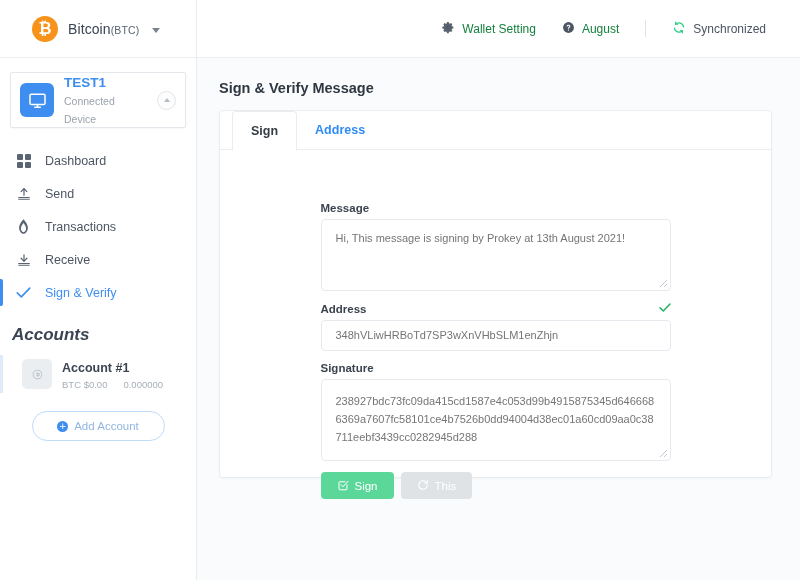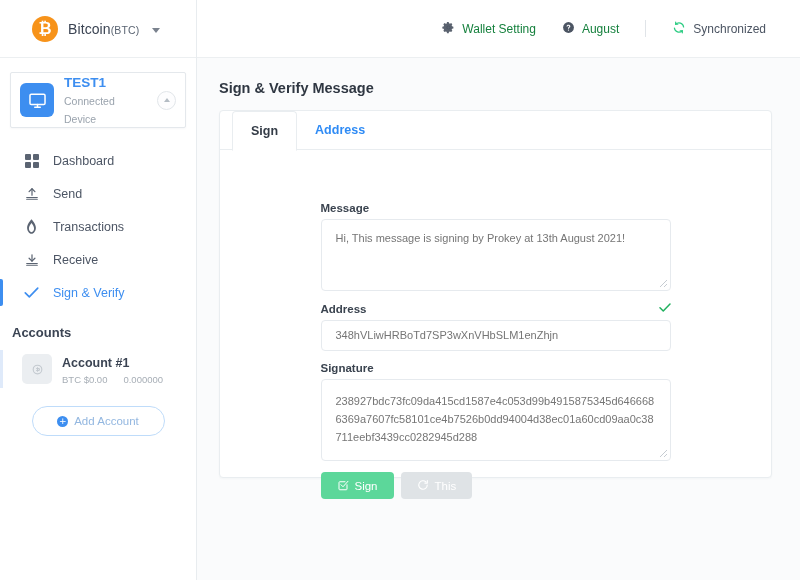--- a/index.html
+++ b/index.html
@@ -62,36 +62,36 @@
   .chev-up {
     width: 0; height: 0;
     border-left: 3.5px solid transparent; border-right: 3.5px solid transparent;
     border-bottom: 4px solid #b4bcc4;
   }
 
   .nav { margin-top: 8px; }
   .nav-item {
     position: relative; height: 33px;
     display: flex; align-items: center; gap: 14px;
-    padding-left: 24px; font-size: 12.5px; color: #4c5564;
+    padding-left: 16px; font-size: 12.5px; color: #4c5564;
   }
   .nav-item .nav-ico {
     width: 15px; display: flex; align-items: center; justify-content: center;
     color: #5b6472;
   }
   .nav-item.active { color: #3d8ef0; font-weight: 500; }
   .nav-item.active .nav-ico { color: #3d8ef0; }
   .nav-item.active::before {
     content: ""; position: absolute; left: 0; top: 3px;
     width: 3px; height: 27px; background: #3d8ef0; border-radius: 0 2px 2px 0;
   }
 
   .accounts-head {
     margin-top: 16px; padding: 0 0 0 12px;
-    font-size: 13px; font-weight: 700; color: #3b4453;
+    font-size: 17px; font-weight: 700; color: #3b4453; font-style: italic;
   }
   .acct-row {
     position: relative; margin-top: 10px; padding-left: 22px;
     display: flex; align-items: center; gap: 10px; height: 38px;
   }
   .acct-row::before {
     content: ""; position: absolute; left: 0; top: 0;
     width: 3px; height: 38px; background: #dfeafa;
   }
   .acct-avatar {

